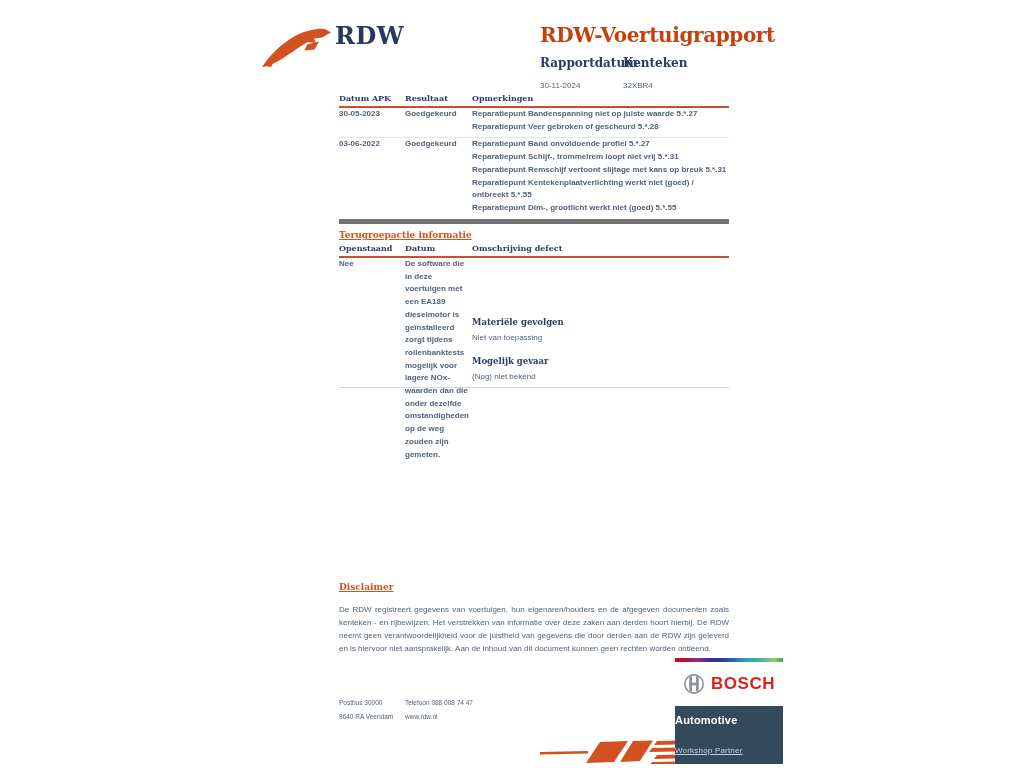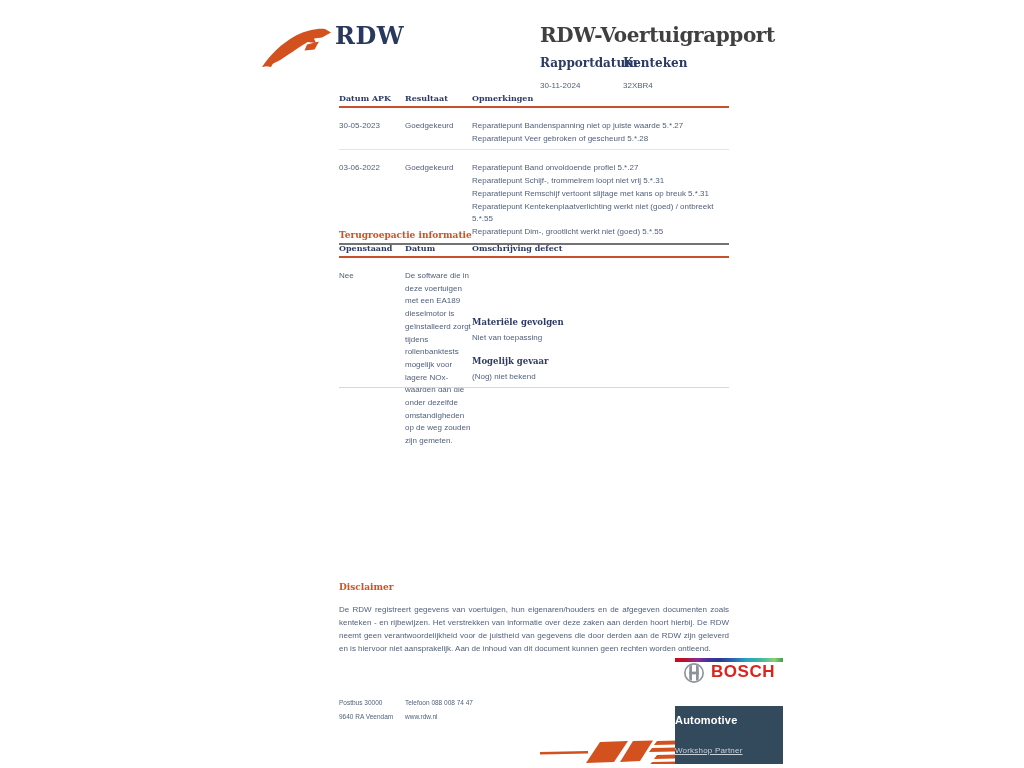--- a/index.html
+++ b/index.html
@@ -4,53 +4,53 @@
 <style>
   html,body{margin:0;padding:0;background:#ffffff;}
   body{width:1024px;height:768px;font-family:"Liberation Sans",sans-serif;}
   .page{position:relative;width:1024px;height:764px;background:#ffffff;overflow:hidden;}
 
   
   .logo-wing{position:absolute;left:261px;top:26px;width:72px;height:44px;}
   .logo-text{position:absolute;left:335px;top:21px;font-family:"DejaVu Serif",serif;
              font-weight:bold;font-size:24px;letter-spacing:.5px;color:#28385f;}
   .doc-title{position:absolute;left:540px;top:23px;font-family:"DejaVu Serif",serif;
-             font-weight:bold;font-size:20px;letter-spacing:-.4px;color:#404040;}
+             font-weight:bold;font-size:20px;letter-spacing:-.4px;color:#c2410c;}
   .meta{position:absolute;left:540px;top:56px;display:grid;grid-template-columns:83px auto;}
   .meta-label{font-family:"DejaVu Serif",serif;font-weight:bold;font-size:12px;color:#2c3a64;}
   .meta-value{font-size:8px;color:#52617c;margin-top:11px;}
 
   
   .tbl{position:absolute;width:390px;font-size:8px;color:#52617c;}
   .tbl-head{display:grid;grid-template-columns:66px 67px 1fr;
             border-bottom:2px solid #c8502a;padding-bottom:3px;}
   .tbl-head span{font-family:"DejaVu Serif",serif;font-weight:bold;font-size:8px;color:#2c3a64;}
-  .t-row{display:grid;grid-template-columns:66px 67px 1fr;padding:12px 0 4px 0;}
+  .t-row{display:grid;grid-template-columns:66px 67px 1fr;padding:0 0 4px 0;font-weight:bold;}
   .t-row + .t-row{border-top:1px solid #e2e5ea;}
   .line{line-height:12.7px;}
-  .apk-bottom{border-bottom:2px solid #737373;}
-  .sec-heading{font-family:"DejaVu Serif",serif;font-weight:bold;font-size:9px;color:#d2511f;}
+  .apk-bottom{border-bottom:5px solid #737373;}
+  .sec-heading{font-family:"DejaVu Serif",serif;font-weight:bold;font-size:9px;color:#d2511f;text-decoration:underline;}
   .sub-heading{font-family:"DejaVu Serif",serif;font-weight:bold;font-size:8.5px;color:#2c3a64;}
   .sub-text{font-size:8px;color:#52617c;margin-top:5px;line-height:12.7px;}
   .rule{position:absolute;height:1px;background:#d4d8de;width:390px;left:339px;}
 
   
   .disclaimer{position:absolute;left:339px;top:582px;width:390px;}
   .disclaimer p{margin:11px 0 0 0;font-size:8px;line-height:13px;color:#52617c;text-align:justify;}
 
   
   .contact{position:absolute;left:339px;top:699px;display:grid;
            grid-template-columns:66px auto;grid-auto-rows:14px;font-size:6.5px;color:#52617c;}
 
   
   .bosch{position:absolute;left:675px;top:658px;width:108px;height:110px;}
   .bosch-strip{height:4px;width:100%;
     background:linear-gradient(90deg,#cf0720 0%,#b5152f 10%,#8d2a94 20%,#4a2e9e 30%,
       #273c8f 42%,#2f64b5 54%,#2f9ec0 66%,#35b3a5 76%,#57bf9a 84%,#8fcf6e 92%,#3f9e4d 100%);}
-  .bosch-logo-row{height:44px;display:flex;align-items:flex-start;justify-content:center;gap:6px;background:#ffffff;}
+  .bosch-logo-row{height:44px;display:flex;align-items:center;justify-content:center;gap:6px;background:#ffffff;}
   .bosch-word{font-size:17px;font-weight:bold;letter-spacing:.5px;color:#dc241c;}
   .bosch-box{height:62px;background:#33495c;box-sizing:border-box;padding:8px 0;}
   .bosch-division{font-size:11px;font-weight:bold;color:#ffffff;letter-spacing:.2px;}
   .bosch-partner{font-size:8px;color:#c8d2da;margin-top:20px;letter-spacing:.2px;text-decoration:underline;}
 
   .wing-bottom{position:absolute;left:540px;top:739px;width:137px;height:29px;}
 </style>
 </head>
 <body>
 

